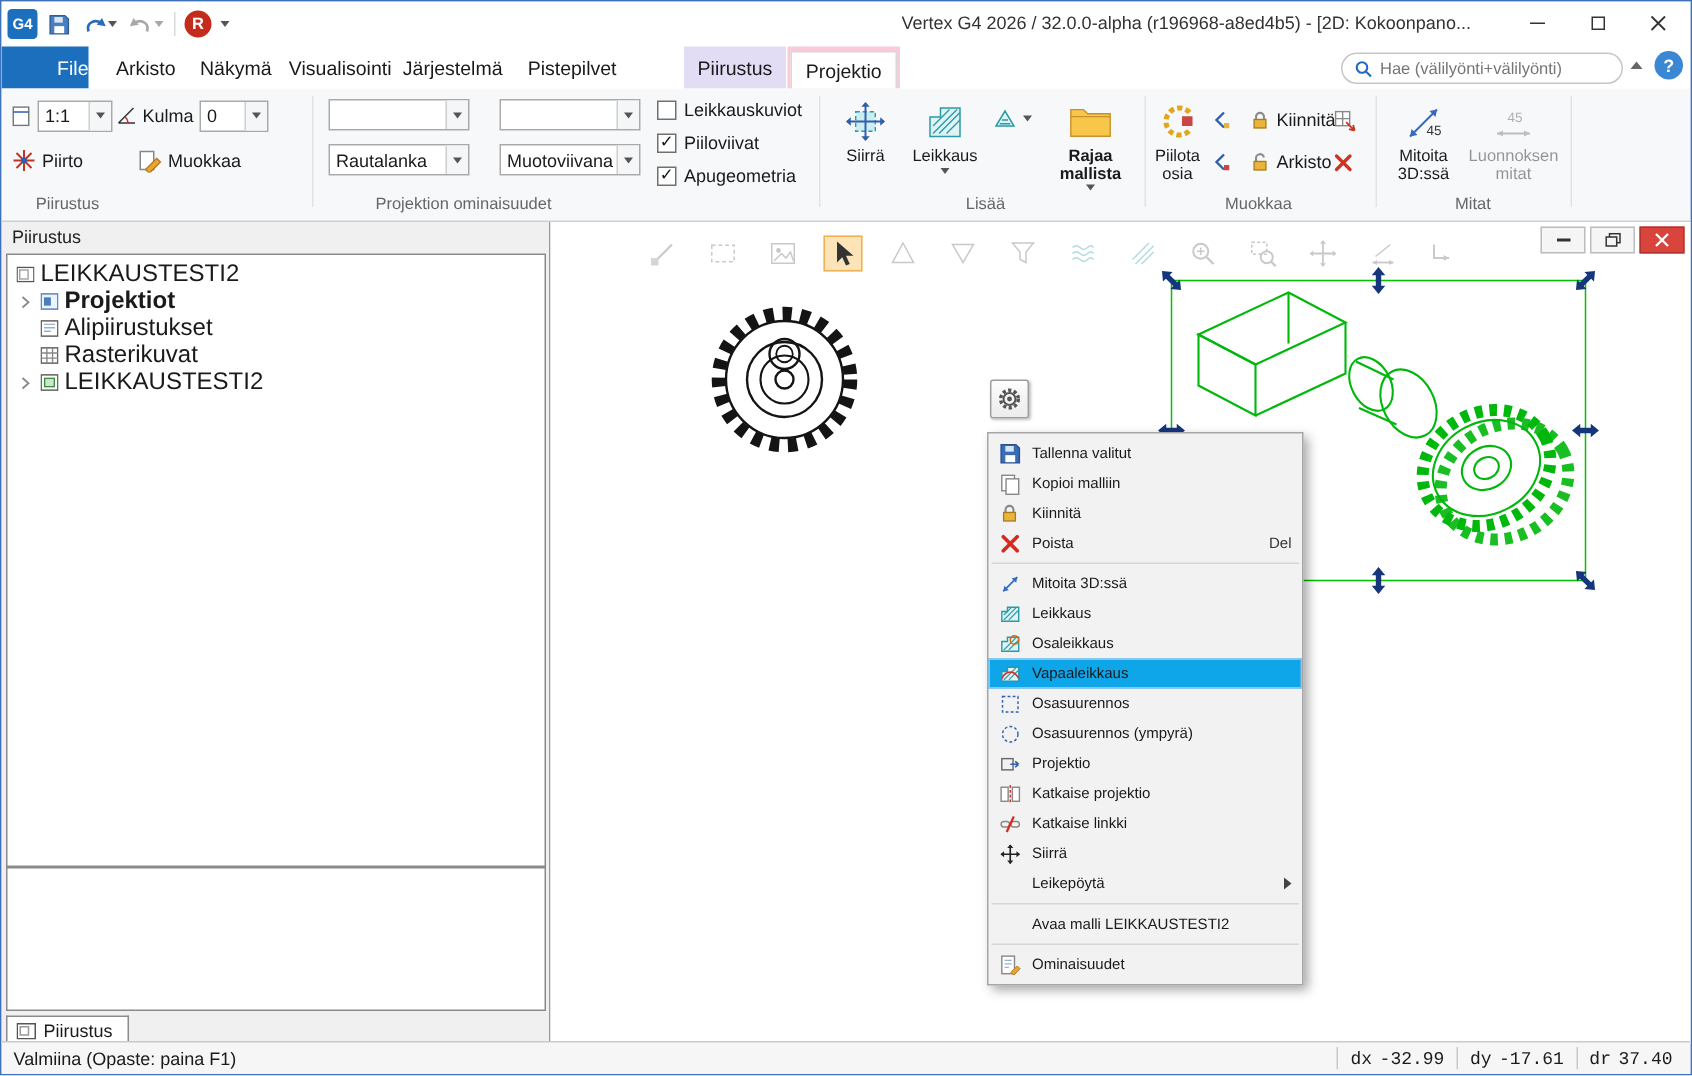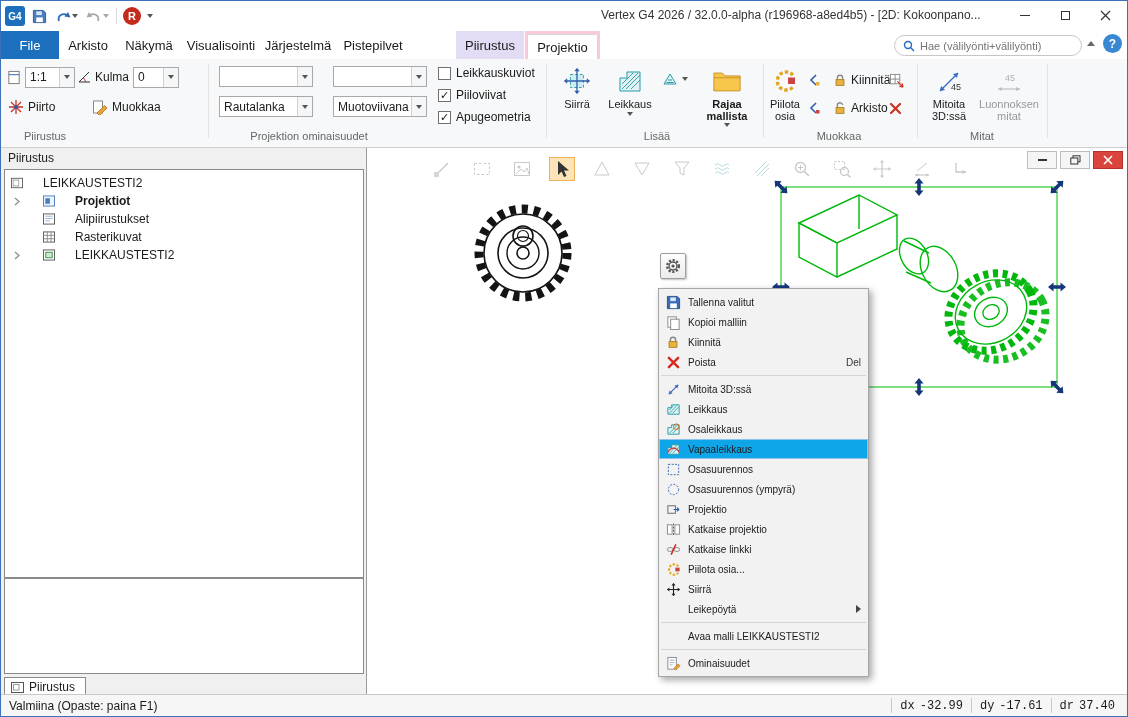--- a/index.html
+++ b/index.html
@@ -13,21 +13,21 @@
 .g4tile{width:20px;height:20px;background:#1c6fbd;color:#fff;font-size:10px;font-weight:bold;display:flex;align-items:center;justify-content:center;border-radius:3px;}
 .qbtn{display:flex;align-items:center;gap:1px;background:none;border:none;height:22px;padding:0 1px;}
 .rlogo{width:18px;height:18px;border-radius:50%;background:#c42b1c;color:#fff;font-weight:bold;font-size:11px;display:flex;align-items:center;justify-content:center;}
 .tri-down{width:0;height:0;border-left:3.5px solid transparent;border-right:3.5px solid transparent;border-top:4px solid #555;}
 .qsep{width:1px;height:16px;background:#d9d9d9;}
 .title-text{position:absolute;left:600px;top:7px;width:400px;font-size:12px;color:#333;white-space:nowrap;overflow:hidden;}
 .winbtns{position:absolute;right:2px;top:0;display:flex;}
 .wbtn{width:40px;height:29px;display:flex;align-items:center;justify-content:center;}
 
 .tabrow{position:absolute;left:0;top:30px;width:100%;height:28px;background:#fff;}
-.tab{position:absolute;top:0;height:28px;display:flex;align-items:center;justify-content:center;font-size:13px;color:#1a1a1a;}
+.tab{position:absolute;top:0;height:28px;display:flex;align-items:center;justify-content:flex-end;font-size:13px;color:#1a1a1a;}
 .tab-file{background:#1c6fbd;color:#fff;}
 .ctx-block{position:absolute;top:0;height:28px;display:flex;align-items:center;justify-content:center;font-size:13px;}
 .ctx-active-tab{position:absolute;left:2px;top:3px;right:2px;bottom:0;background:#fff;border:1px solid #d8d8d8;border-bottom:none;display:flex;align-items:center;justify-content:center;}
 .searchbox{position:absolute;left:893px;top:4px;width:188px;height:21px;border:1px solid #c6c6c6;border-radius:11px;background:#fff;display:flex;align-items:center;padding:0 8px;gap:5px;}
 .searchbox input{border:none;outline:none;flex:1;font-size:11px;color:#444;background:transparent;font-family:inherit;}
 .chevup{position:absolute;left:1086px;top:10px;width:0;height:0;border-left:4px solid transparent;border-right:4px solid transparent;border-bottom:5px solid #666;}
 .helpbtn{position:absolute;left:1102px;top:3px;width:19px;height:19px;border-radius:50%;background:#3a87d4;color:#fff;font-weight:bold;font-size:12px;display:flex;align-items:center;justify-content:center;}
 
 .ribbon{position:absolute;left:0;top:58px;width:100%;height:89px;background:#f7f8f9;border-bottom:1px solid #cfcfcf;}
 .gsep{position:absolute;top:5px;height:74px;width:1px;background:#e3e3e3;}
@@ -41,21 +41,21 @@
 .bigbtn .bicon{height:30px;display:flex;align-items:center;justify-content:center;}
 .bigbtn .blabel{line-height:12px;margin-top:2px;}
 .bigbtn.disabled{opacity:.45;}
 .cbrow{position:absolute;display:flex;align-items:center;gap:5px;height:18px;font-size:12px;}
 .cb{width:13px;height:13px;border:1px solid #707070;background:#fff;display:flex;align-items:center;justify-content:center;font-size:11px;line-height:11px;color:#111;}
 
 .sidebar{position:absolute;left:0;top:147px;width:366px;height:548px;background:#f0f0f0;border-right:1px solid #9a9a9a;}
 .side-header{position:absolute;left:7px;top:3px;font-size:12px;color:#222;}
 .treebox{position:absolute;left:3px;top:21px;width:360px;height:409px;background:#fff;border:1px solid #8a8a8a;padding-top:4px;}
 .treebox2{position:absolute;left:3px;top:430px;width:360px;height:96px;background:#fff;border:1px solid #8a8a8a;}
-.tree-item{display:flex;align-items:center;height:18px;padding-left:6px;gap:20px;font-size:12px;white-space:nowrap;}
+.tree-item{display:flex;align-items:center;height:18px;padding-left:6px;gap:4px;font-size:16px;white-space:nowrap;}
 .tree-item .slot{width:12px;display:flex;align-items:center;justify-content:center;}
 .tree-item.bold{font-weight:bold;}
 .side-bottom-tab{position:absolute;left:3px;top:529px;width:82px;height:19px;background:#fff;border:1px solid #8a8a8a;border-bottom:none;display:flex;align-items:center;gap:5px;padding:0 6px;font-size:12px;}
 
 .canvas{position:absolute;left:366px;top:147px;width:762px;height:548px;background:#fff;overflow:hidden;}
 .mdibtns{position:absolute;right:6px;top:3px;display:flex;gap:3px;}
 .mdibtn{width:30px;height:18px;background:#f5f5f5;border:1px solid #bdbdbd;display:flex;align-items:center;justify-content:center;}
 .mdibtn.close{background:#d9453c;border-color:#b33229;}
 .ghostbar{position:absolute;left:62px;top:9px;display:flex;gap:14px;}
 .gicon{width:26px;height:24px;display:flex;align-items:center;justify-content:center;opacity:.35;}
@@ -758,29 +758,20 @@
             <rect x="1.5" y="6" width="6" height="4" rx="2" fill="none" stroke="#888"></rect>
             <rect x="8.5" y="6" width="6" height="4" rx="2" fill="none" stroke="#888"></rect>
             <path d="M10.5 2.5 L5.5 13.5" stroke="#d42a20" stroke-width="1.6"></path>
           </svg>
         </span>
       <span class="cm-label">Katkaise linkki</span>
     </div>
     <div class="cm-row">
       <span class="cm-icon">
           <svg width="15" height="15" viewBox="0 0 16 16">
-            <path d="M13 4.5 A5.5 5.5 0 1 0 13 11.5" fill="none" stroke="#e0a71c" stroke-width="2.2" stroke-dasharray="2.4 1.6"></path>
-            <rect x="10" y="6" width="4.5" height="4" fill="#cc4444"></rect>
-          </svg>
-        </span>
-      <span class="cm-label">Piilota osia...</span>
-    </div>
-    <div class="cm-row">
-      <span class="cm-icon">
-          <svg width="15" height="15" viewBox="0 0 16 16">
             <path d="M8 1.5 V14.5 M1.5 8 H14.5" stroke="#222" stroke-width="1.2"></path>
             <path d="M8 1 l-2.2 2.6 h4.4 z M8 15 l-2.2 -2.6 h4.4 z M1 8 l2.6 -2.2 v4.4 z M15 8 l-2.6 -2.2 v4.4 z" fill="#222"></path>
           </svg>
         </span>
       <span class="cm-label">Siirrä</span>
     </div>
     <div class="cm-row">
       <span class="cm-icon"></span>
       <span class="cm-label">Leikepöytä</span>
       <span class="cm-sub"></span>

